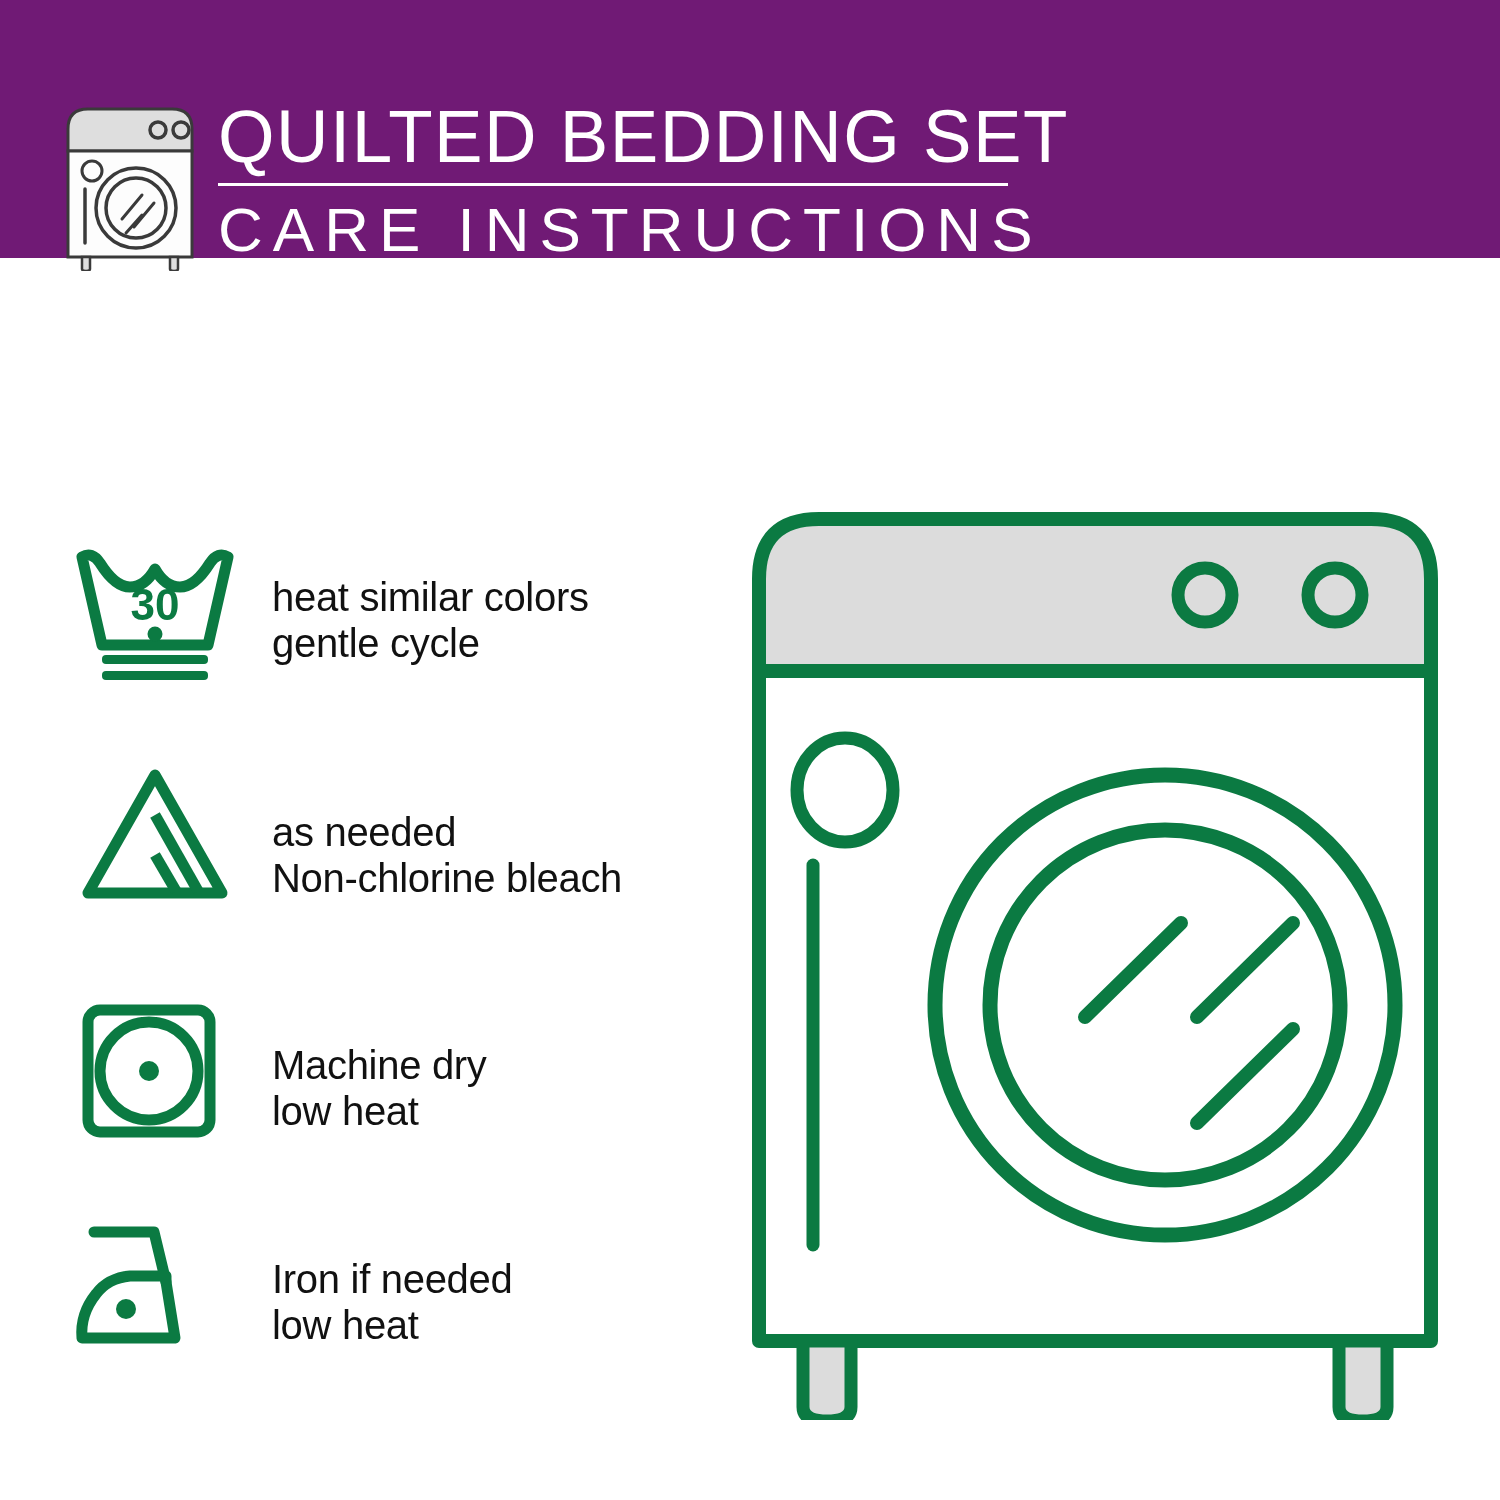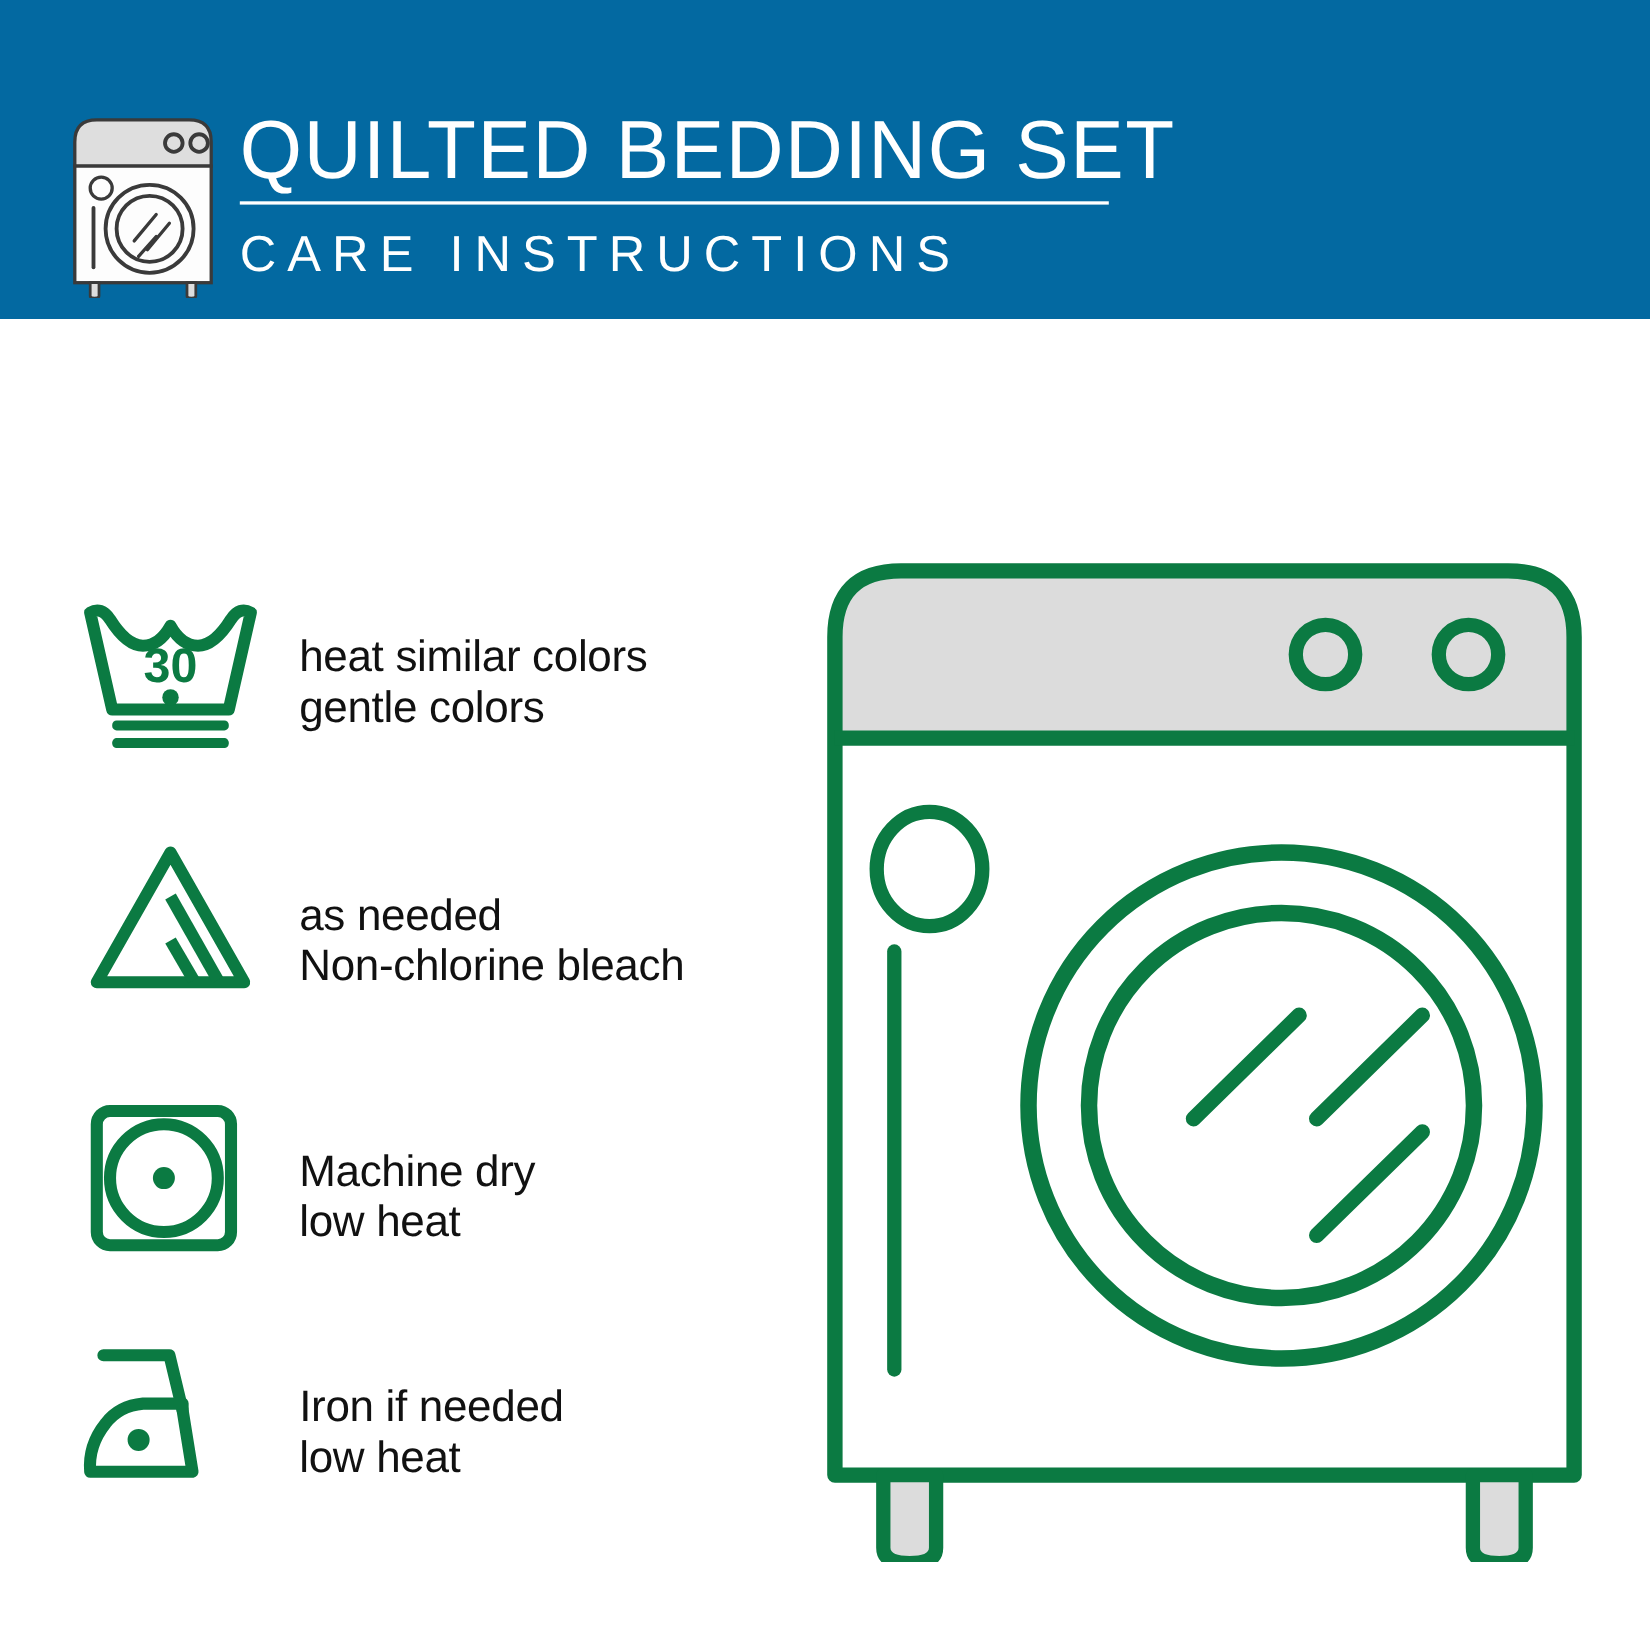--- a/index.html
+++ b/index.html
@@ -16,22 +16,22 @@
     width: 1500px;
     height: 1500px;
     background: #ffffff;
   }
 
   
   .header {
     position: absolute;
     left: 0; top: 0;
     width: 1500px;
-    height: 290px;
-    background: #0369a1;
+    height: 258px;
+    background: #701a75;
     display: flex;
     align-items: center;
   }
   .header-logo {
     position: absolute;
     left: 60px;
     top: 103px;
     width: 140px;
     height: 168px;
   }
@@ -54,21 +54,21 @@
   }
   .title-divider {
     width: 790px;
     height: 3px;
     background: #ffffff;
     margin-top: 7px;
     margin-bottom: 9px;
   }
   .title-sub {
     font-family: "Liberation Sans", sans-serif;
-    font-size: 46px;
+    font-size: 62px;
     line-height: 70px;
     font-weight: 400;
     color: #ffffff;
     letter-spacing: 10px;
     white-space: nowrap;
   }
 
   
   .care-list {
     position: absolute;
@@ -173,21 +173,21 @@
           <text x="85" y="83" font-family="Liberation Sans, sans-serif" font-size="44" font-weight="700" fill="#0B7A42" text-anchor="middle">30</text>
 
           <circle cx="85" cy="97" r="7.5" fill="#0B7A42"></circle>
 
           <rect x="32" y="118" width="106" height="9" rx="4" fill="#0B7A42"></rect>
           <rect x="32" y="134" width="106" height="9" rx="4" fill="#0B7A42"></rect>
         </svg>
       </div>
       <div class="care-text">
         <span class="line">heat similar colors</span>
-        <span class="line">gentle colors</span>
+        <span class="line">gentle cycle</span>
       </div>
     </div>
 
     <div class="care-row row-bleach">
       <div class="care-symbol">
         <svg viewBox="0 0 170 150" width="170" height="150" xmlns="http://www.w3.org/2000/svg">
 
           <path d="M85 12 L152 130 L18 130 Z" fill="none" stroke="#0B7A42" stroke-width="11" stroke-linejoin="round"></path>
 
           <line x1="85" y1="52" x2="128" y2="128" stroke="#0B7A42" stroke-width="11" stroke-linecap="butt"></line>

